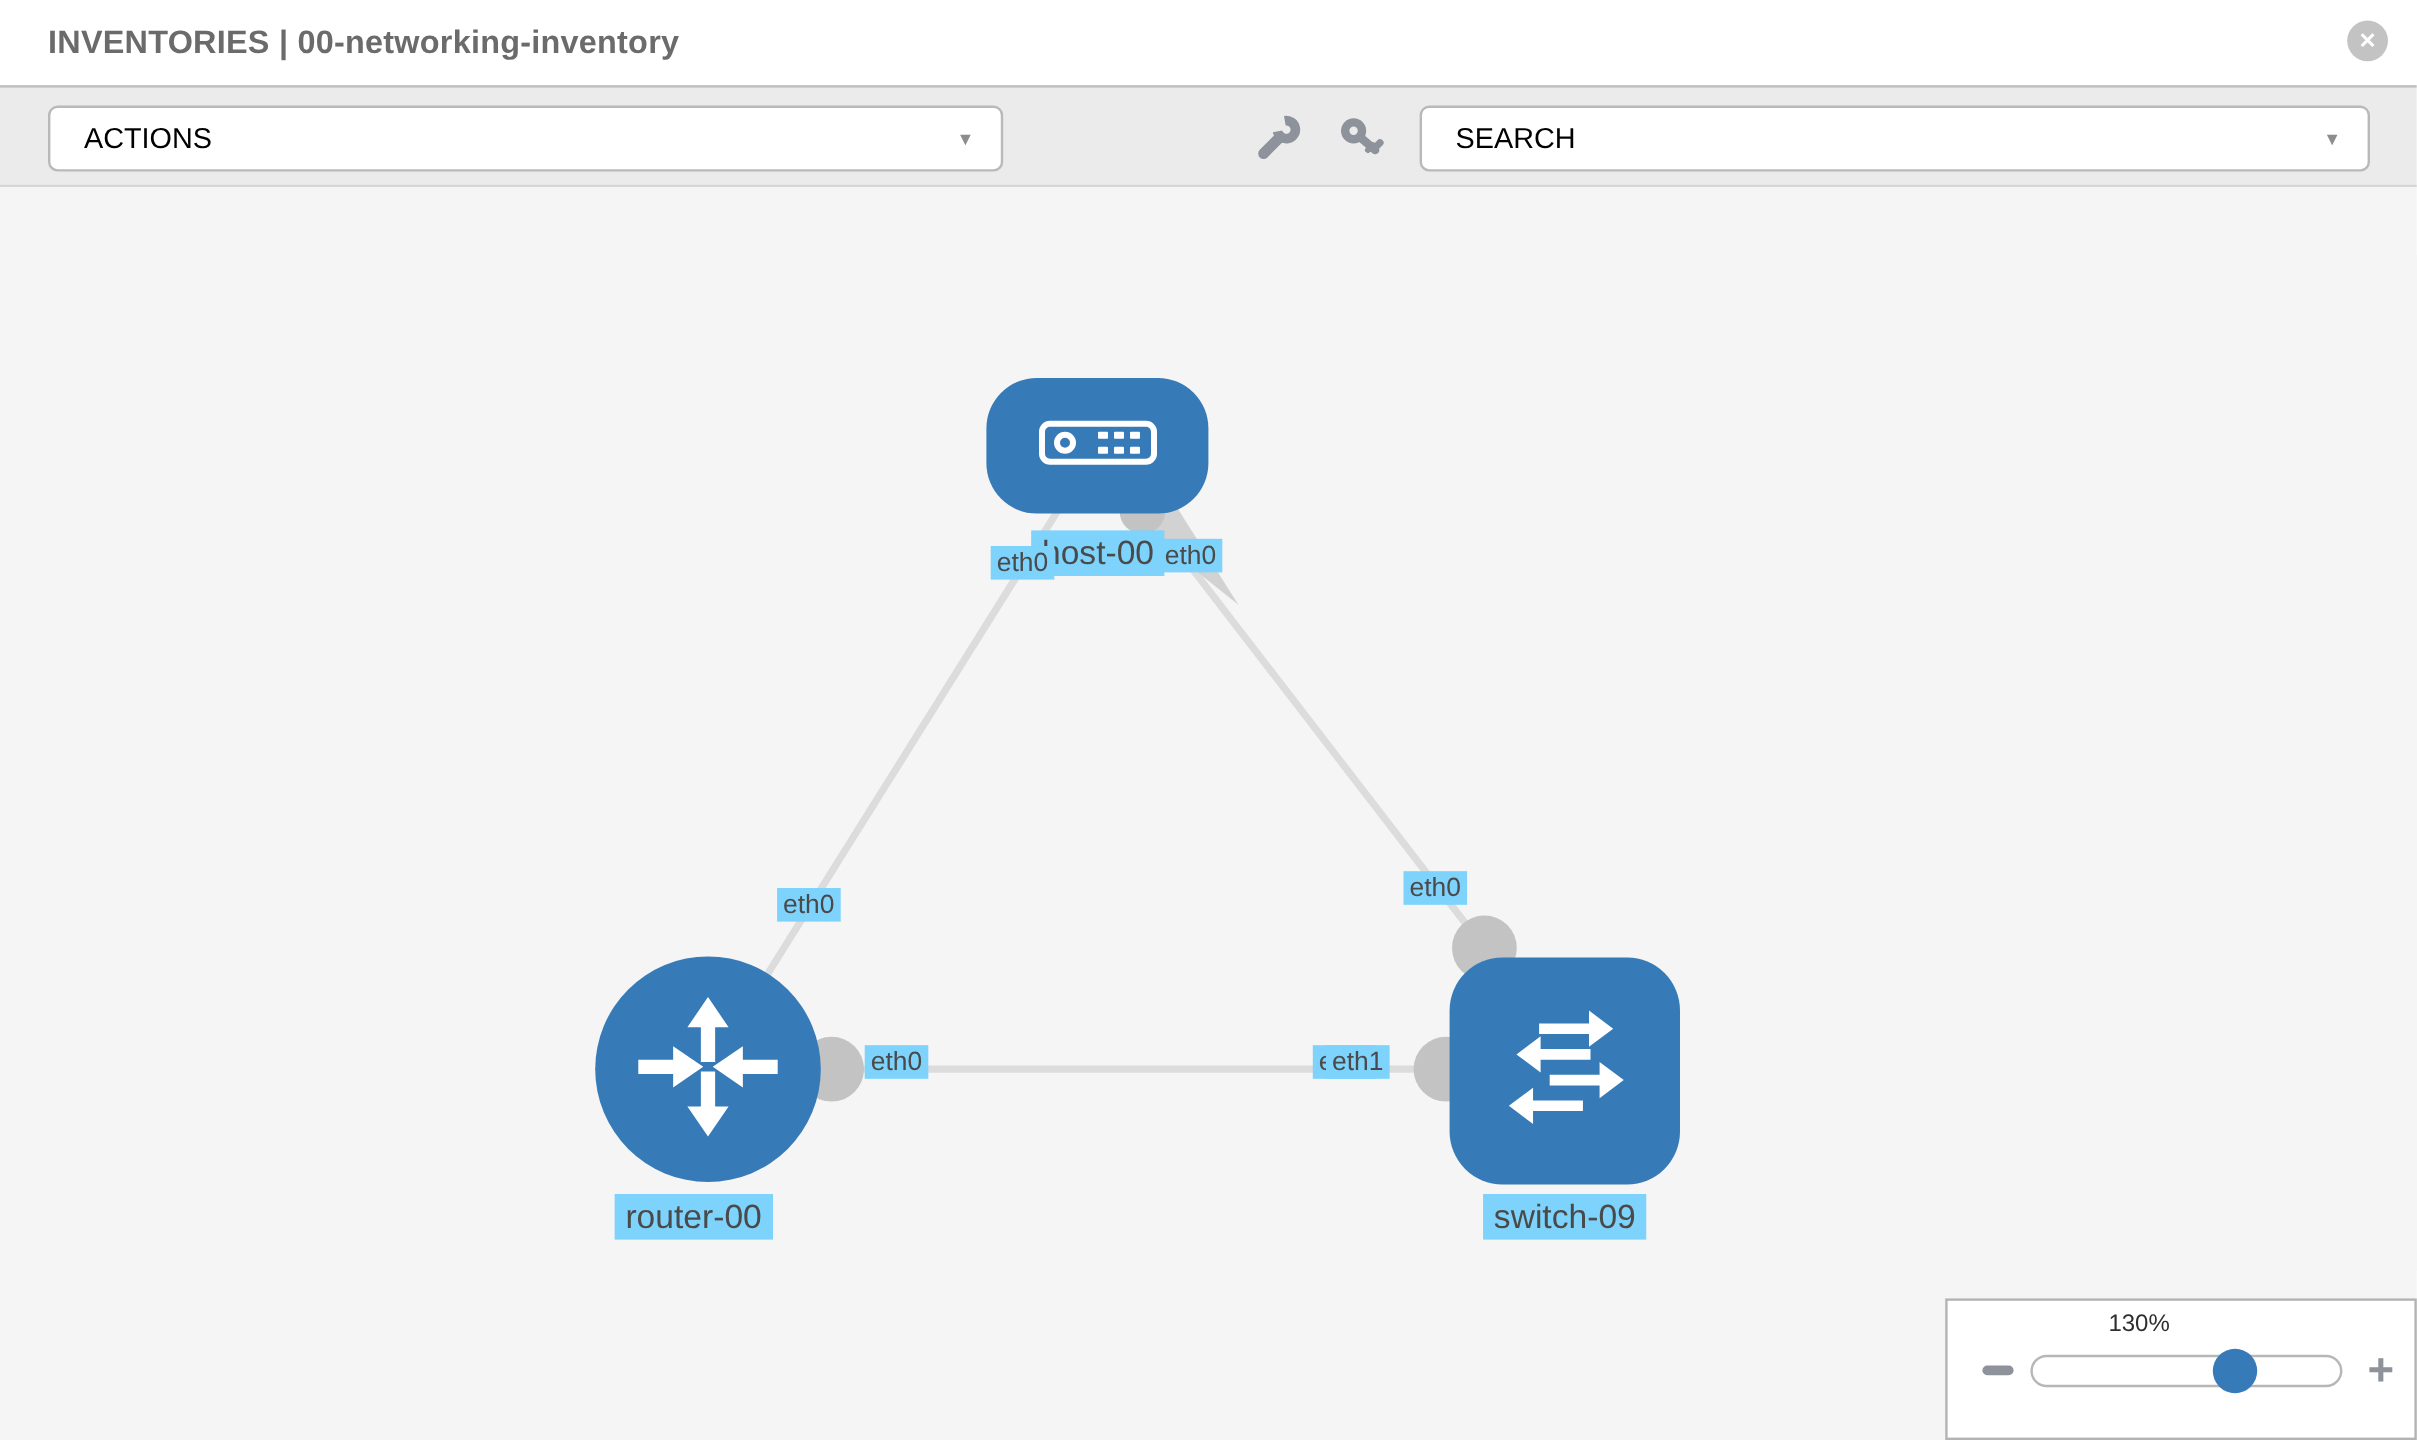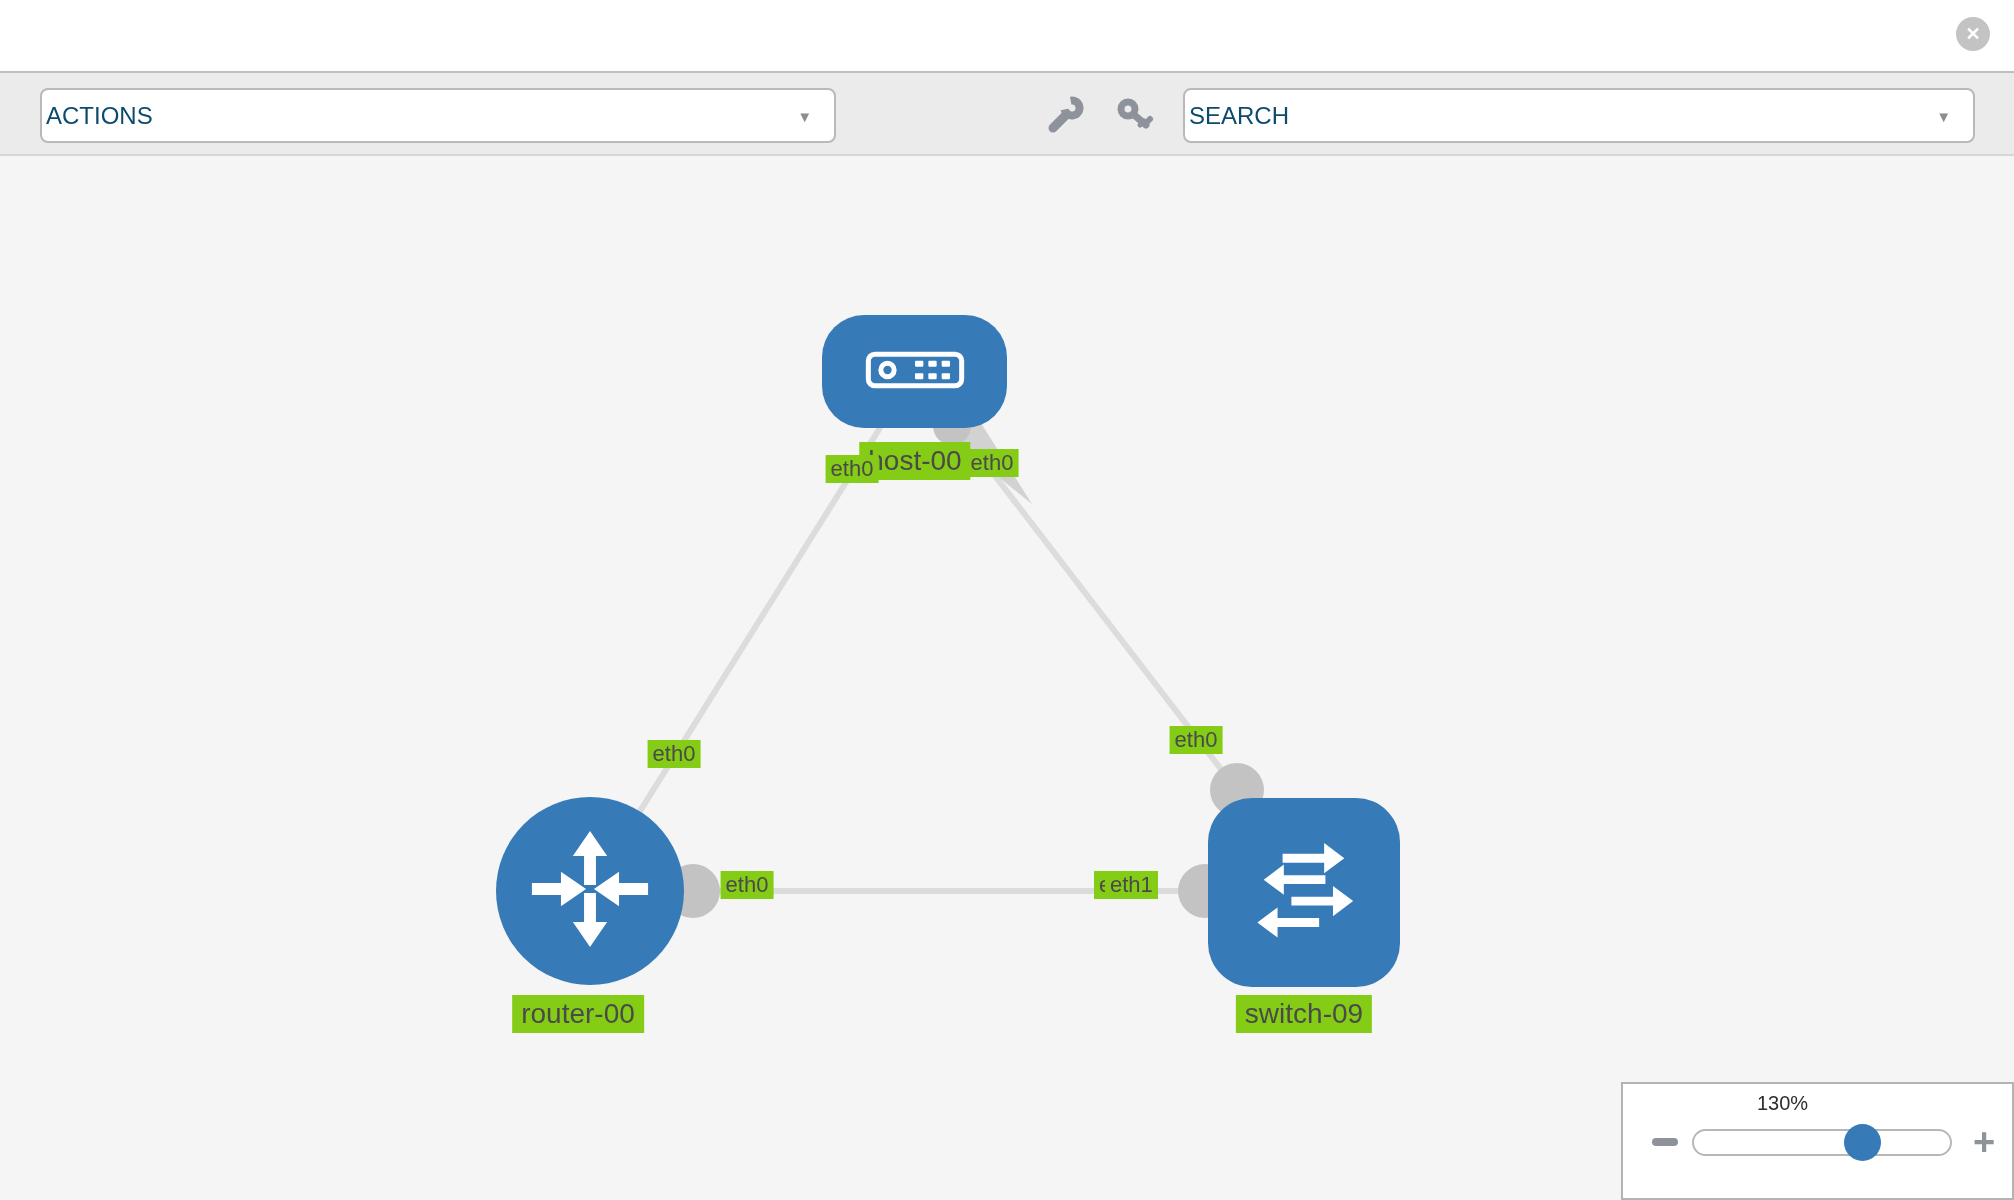--- a/index.html
+++ b/index.html
@@ -13,43 +13,43 @@
   .close-btn { position:absolute; right:24px; top:17px; width:34px; height:34px;
                border:none; border-radius:50%; background:#c3c3c3; color:#fff;
                font-size:18px; font-weight:bold; line-height:34px; text-align:center;
                cursor:pointer; }
 
   
   .toolbar { position:relative; height:85px; background:#ebebeb;
              border-top:2px solid #bfbfbf; border-bottom:2px solid #d6d6d6; }
   .select { position:absolute; top:15px; height:55px; background:#fff;
             border:2px solid #b9b9b9; border-radius:8px; cursor:pointer; }
-  .select-label { position:absolute; left:4px; top:50%; transform:translateY(-50%);
-                  font-size:24px; color:#0c4a6e; }
+  .select-label { position:absolute; left:28px; top:50%; transform:translateY(-50%);
+                  font-size:24px; color:#000000; }
   .select-caret { position:absolute; right:22px; top:50%; transform:translateY(-50%);
                   font-size:15px; color:#8d8d8d; }
   .actions-select { left:40px; width:796px; }
   .search-select { left:1183px; width:792px; }
   .tool-btn { position:absolute; top:18px; width:48px; height:48px; background:transparent;
               border:none; cursor:pointer; }
   .tool-btn svg { display:block; margin:auto; }
   .wrench-btn { left:1041px; }
   .key-btn { left:1111px; }
 
   
   .canvas { position:relative; width:2014px; height:1044px; background:#f5f5f5; }
   .links-svg { position:absolute; left:0; top:0; }
 
   .node { position:absolute; background:#377ab8; display:flex;
           align-items:center; justify-content:center; cursor:pointer; }
   .node-host   { left:822px;  top:159px; width:185px; height:113px; border-radius:42px; }
   .node-router { left:496px;  top:641px; width:188px; height:188px; border-radius:50%; }
   .node-switch { left:1208px; top:642px; width:192px; height:189px; border-radius:44px; }
 
-  .chip { position:absolute; background:#84cc16; color:#4a4a4a; white-space:nowrap; }
+  .chip { position:absolute; background:#7dd3fc; color:#4a4a4a; white-space:nowrap; }
   .node-label { font-size:28px; padding:3px 9px; transform:translateX(-50%); }
   .if-label { font-size:22px; padding:1px 5px; transform:translateX(-50%); }
   .if-label-abs { font-size:22px; padding:1px 5px; }
 
   
   .zoom-panel { position:absolute; left:1621px; top:1082px; width:393px; height:118px;
                 background:#fff; border:2px solid #b3b3b3; }
   .zoom-value { position:absolute; left:134px; top:8px; width:130px; text-align:left;
                 font-size:20px; color:#2e2e2e; }
   .zoom-minus { position:absolute; left:29px; top:54px; width:26px; height:8px;
@@ -58,20 +58,21 @@
                 background:#fff; border:2px solid #b7b7b7; border-radius:14px; cursor:pointer; }
   .zoom-thumb { position:absolute; left:221px; top:40px; width:37px; height:37px;
                 border-radius:50%; background:#377ab8; cursor:grab; }
   .zoom-plus { position:absolute; left:350px; top:38px; background:transparent; border:none;
                font-size:38px; font-weight:bold; color:#8d929b; cursor:pointer; line-height:40px; }
 </style>
 </head>
 <body>
 
 <div class="header">
+  <div class="page-title">INVENTORIES | 00-networking-inventory</div>
   <button class="close-btn">
     <span>✕</span>
   </button>
 </div>
 
 <div class="toolbar">
   <div class="select actions-select">
     <span class="select-label">ACTIONS</span>
     <span class="select-caret">▼</span>
   </div>

